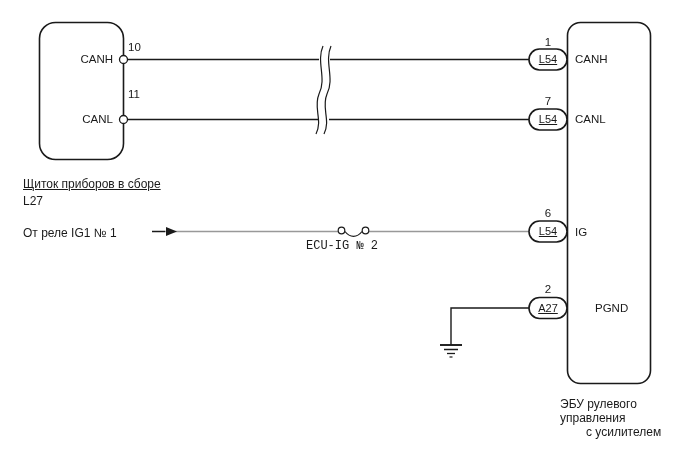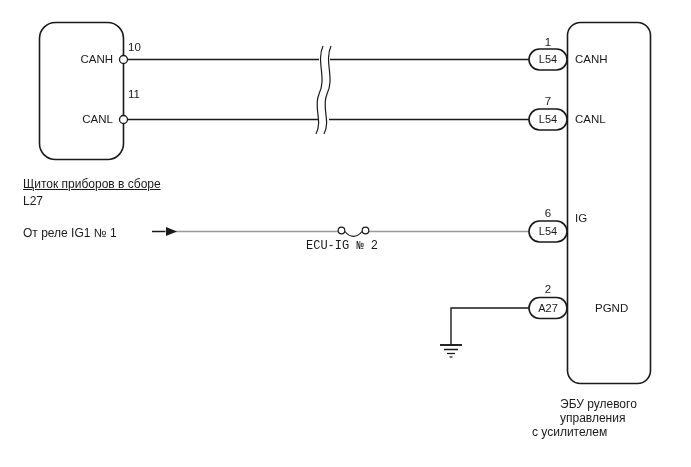--- a/index.html
+++ b/index.html
@@ -34,20 +34,21 @@
     font-size: 11.5px;
   }
   .oval-text {
     position: absolute;
     width: 38px;
     text-align: center;
     font-size: 11px;
     line-height: 21px;
     height: 24px;
     color: #1a1a1a;
+    text-decoration: underline;
   }
   .center-text {
     text-align: center;
   }
   .right-text {
     text-align: right;
   }
   .caption {
     font-size: 12px;
     line-height: 14px;
@@ -135,20 +136,20 @@
   <div class="lbl pin-num center-text" style="left:529px; top:207px; width:38px;">6</div>
   <div class="lbl pin-num center-text" style="left:529px; top:283px; width:38px;">2</div>
 
   <div class="oval-text" style="left:529px; top:49px;">L54</div>
   <div class="oval-text" style="left:529px; top:109px;">L54</div>
   <div class="oval-text" style="left:529px; top:221px;">L54</div>
   <div class="oval-text" style="left:529px; top:297.5px;">A27</div>
 
   <div class="lbl" style="left:575px; top:53px;">CANH</div>
   <div class="lbl" style="left:575px; top:113px;">CANL</div>
-  <div class="lbl" style="left:575px; top:212px;text-align:right;">IG</div>
+  <div class="lbl" style="left:575px; top:226px;text-align:right;">IG</div>
   <div class="lbl" style="left:575px; top:302px;margin-left:20px;">PGND</div>
 
   <div class="lbl caption" style="left:560px; top:397px;">ЭБУ рулевого</div>
   <div class="lbl caption" style="left:560px; top:411px;">управления</div>
-  <div class="lbl caption" style="left:532px; top:425px;">с усилителем</div>
+  <div class="lbl caption" style="left:586px; top:425px;">с усилителем</div>
 
 </div>
 
 </body></html>

